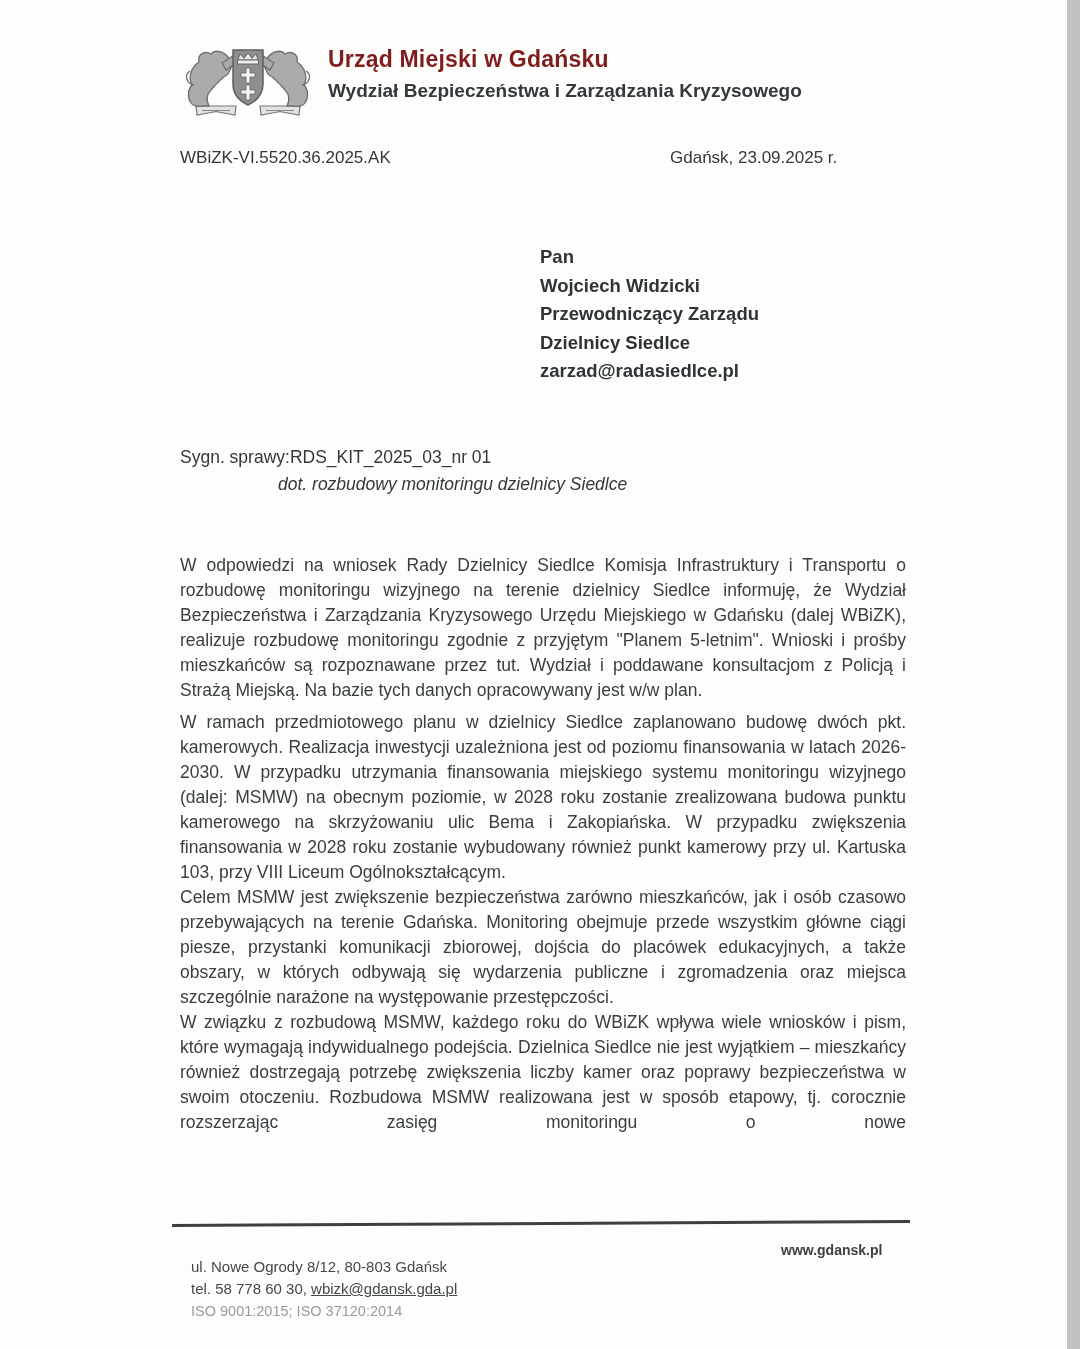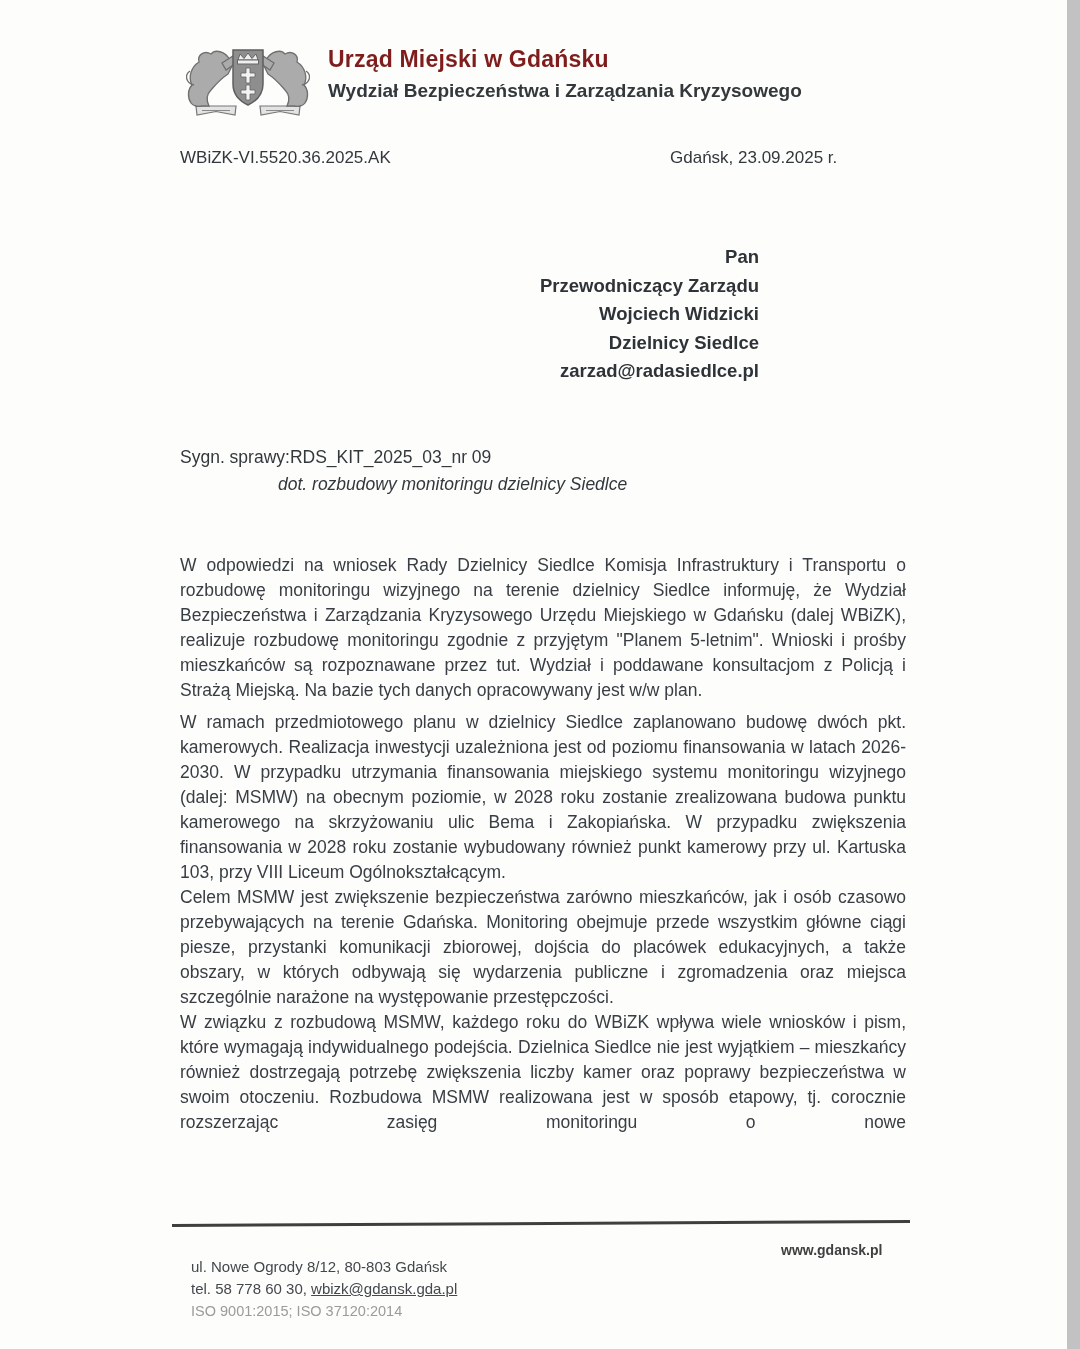--- a/index.html
+++ b/index.html
@@ -16,21 +16,21 @@
   
   .header{position:absolute;left:178px;top:36px;display:flex;align-items:flex-start;}
   .logo{width:140px;height:84px;flex:0 0 auto;}
   .header-text{margin-left:10px;padding-top:10px;}
   .org-name{font-size:23px;font-weight:bold;color:#7f1d1d;letter-spacing:.2px;}
   .department{font-size:19px;font-weight:600;color:#33383d;margin-top:7px;}
   
   .ref{position:absolute;left:180px;top:148px;font-size:17px;color:#33383d;}
   .date{position:absolute;left:670px;top:148px;font-size:17px;color:#33383d;}
   
-  .recipient{position:absolute;left:540px;top:243px;font-size:18.5px;font-weight:bold;color:#2e3338;line-height:28.5px;text-align:right;}
+  .recipient{position:absolute;left:540px;top:243px;font-size:18.5px;font-weight:bold;color:#2e3338;line-height:28.5px;}
   
   .case{position:absolute;left:180px;top:444px;font-size:17.5px;color:#33383d;line-height:27px;}
   .case .line2{padding-left:98px;font-style:italic;}
   
   .letter-body{position:absolute;left:180px;top:553px;width:726px;font-size:17.5px;line-height:25px;color:#383e44;}
   .letter-body p{margin:0;text-align:justify;}
   .letter-body p.gap{margin-bottom:7px;}
   .letter-body p.cont{text-align-last:justify;}
   
   .divider{position:absolute;left:172px;top:1222px;width:738px;height:2.5px;background:#3f3f3f;transform:rotate(-0.3deg);}
@@ -86,28 +86,28 @@
       <div class="org-name">Urząd Miejski w Gdańsku</div>
       <div class="department">Wydział Bezpieczeństwa i Zarządzania Kryzysowego</div>
     </div>
   </div>
 
   <div class="ref">WBiZK-VI.5520.36.2025.AK</div>
   <div class="date">Gdańsk, 23.09.2025 r.</div>
 
   <div class="recipient">
     <div>Pan</div>
+    <div>Wojciech Widzicki</div>
     <div>Przewodniczący Zarządu</div>
-    <div>Wojciech Widzicki</div>
     <div>Dzielnicy Siedlce</div>
     <div>zarzad@radasiedlce.pl</div>
   </div>
 
   <div class="case">
-    <div class="line1"><span>Sygn. sprawy:</span><span>RDS_KIT_2025_03_nr 09</span></div>
+    <div class="line1"><span>Sygn. sprawy:</span><span>RDS_KIT_2025_03_nr 01</span></div>
     <div class="line2">dot. rozbudowy monitoringu dzielnicy Siedlce</div>
   </div>
 
   <div class="letter-body">
     <p class="gap">W odpowiedzi na wniosek Rady Dzielnicy Siedlce Komisja Infrastruktury i Transportu o rozbudowę monitoringu wizyjnego na terenie dzielnicy Siedlce informuję, że Wydział Bezpieczeństwa i Zarządzania Kryzysowego Urzędu Miejskiego w Gdańsku (dalej WBiZK), realizuje rozbudowę monitoringu zgodnie z przyjętym "Planem 5-letnim". Wnioski i prośby mieszkańców są rozpoznawane przez tut. Wydział i poddawane konsultacjom z Policją i Strażą Miejską. Na bazie tych danych opracowywany jest w/w plan.</p>
     <p>W ramach przedmiotowego planu w dzielnicy Siedlce zaplanowano budowę dwóch pkt. kamerowych. Realizacja inwestycji uzależniona jest od poziomu finansowania w latach 2026-2030. W przypadku utrzymania finansowania miejskiego systemu monitoringu wizyjnego (dalej: MSMW) na obecnym poziomie, w 2028 roku zostanie zrealizowana budowa punktu kamerowego na skrzyżowaniu ulic Bema i Zakopiańska. W przypadku zwiększenia finansowania w 2028 roku zostanie wybudowany również punkt kamerowy przy ul. Kartuska 103, przy VIII Liceum Ogólnokształcącym.</p>
     <p>Celem MSMW jest zwiększenie bezpieczeństwa zarówno mieszkańców, jak i osób czasowo przebywających na terenie Gdańska. Monitoring obejmuje przede wszystkim główne ciągi piesze, przystanki komunikacji zbiorowej, dojścia do placówek edukacyjnych, a także obszary, w których odbywają się wydarzenia publiczne i zgromadzenia oraz miejsca szczególnie narażone na występowanie przestępczości.</p>
     <p class="cont">W związku z rozbudową MSMW, każdego roku do WBiZK wpływa wiele wniosków i pism, które wymagają indywidualnego podejścia. Dzielnica Siedlce nie jest wyjątkiem – mieszkańcy również dostrzegają potrzebę zwiększenia liczby kamer oraz poprawy bezpieczeństwa w swoim otoczeniu. Rozbudowa MSMW realizowana jest w sposób etapowy, tj. corocznie rozszerzając zasięg monitoringu o nowe</p>
   </div>
 

